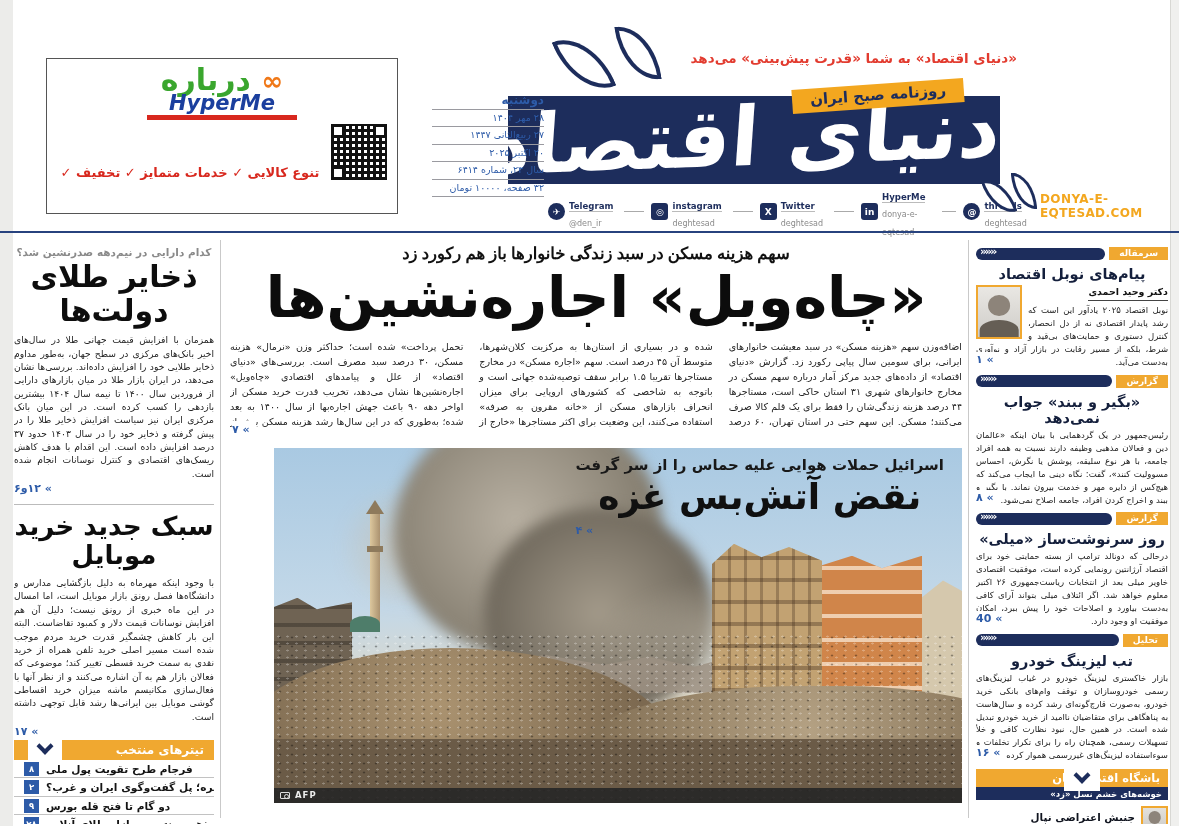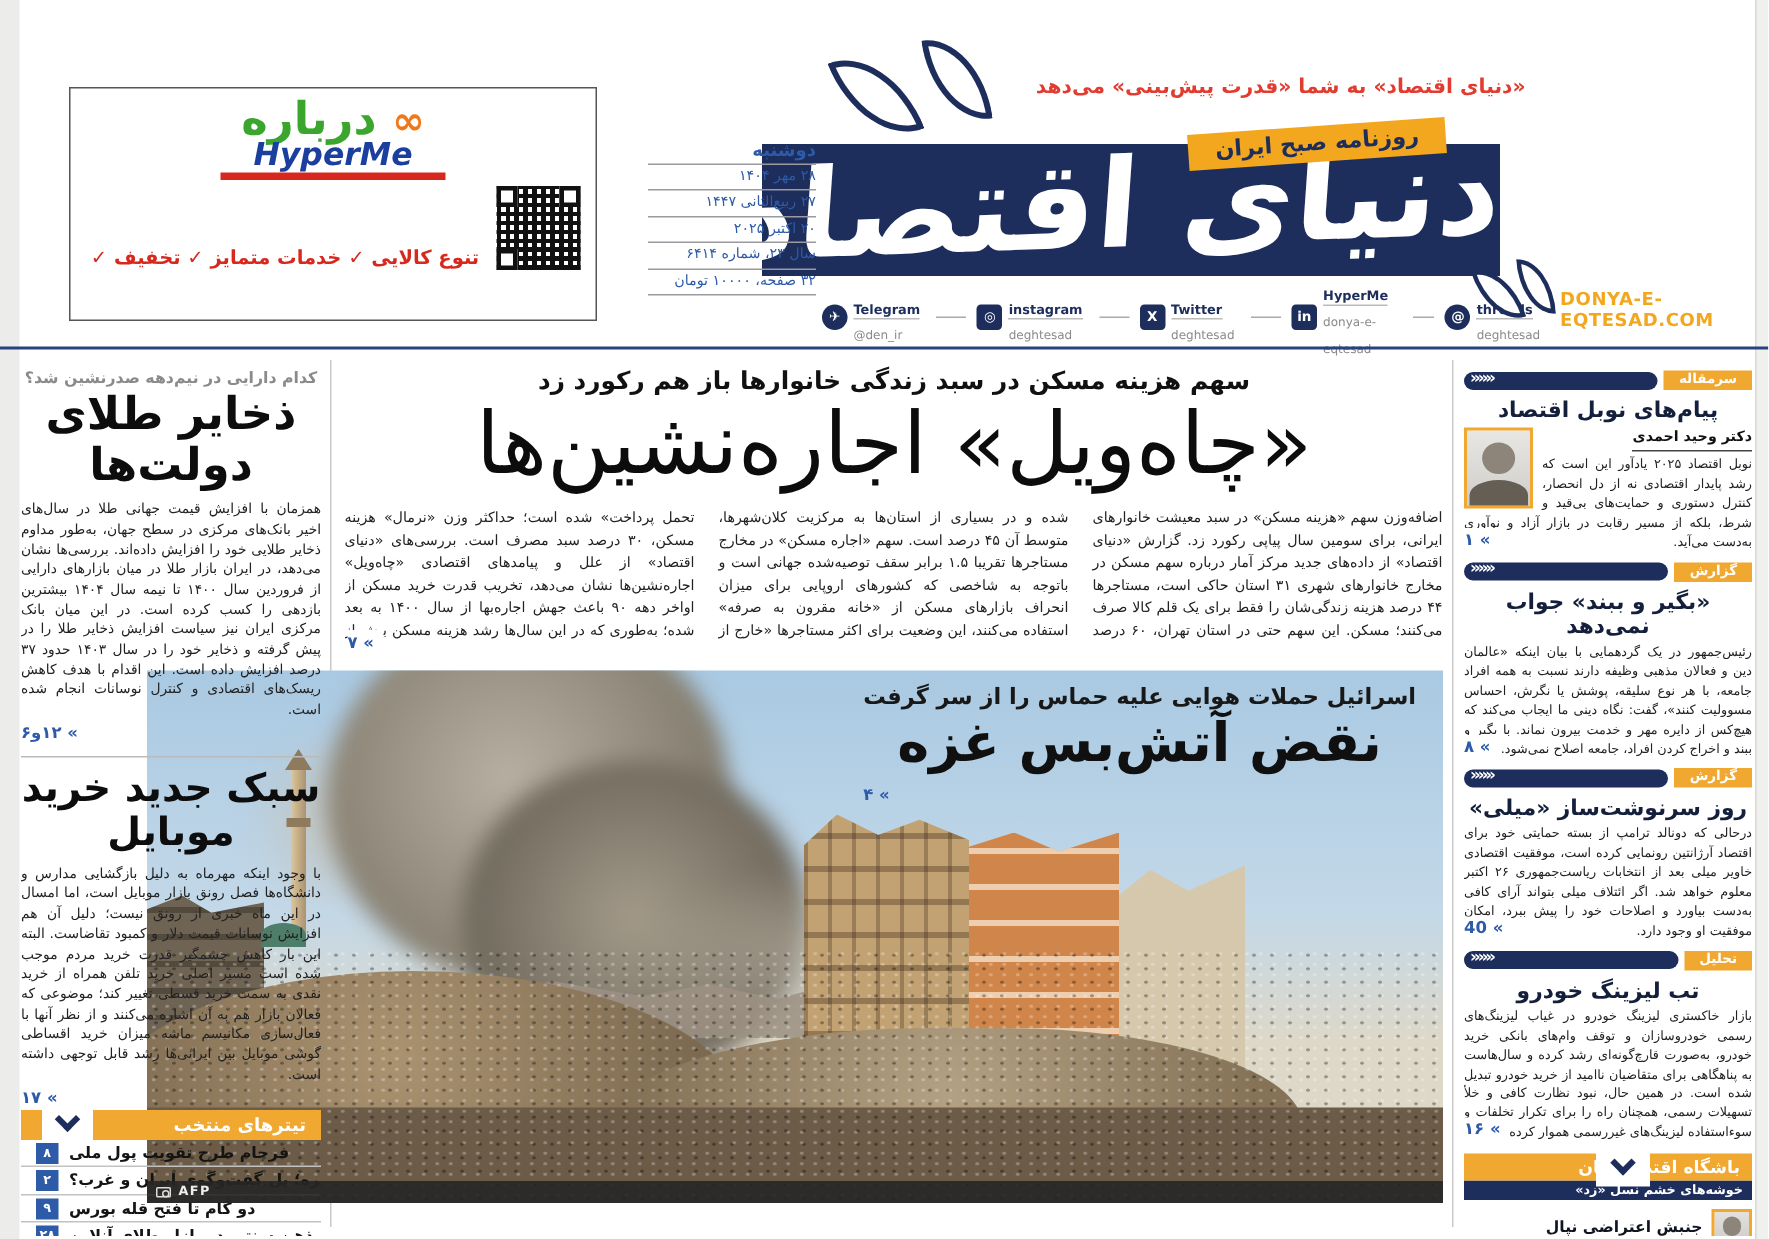--- a/index.html
+++ b/index.html
@@ -49,28 +49,28 @@
   .ad-txt { flex:1; text-align:center; }
   .ad-features { color:#d8281e; font-size:13px; font-weight:bold; white-space:nowrap; }
   .ad-tagline { color:#1b3f9e; font-size:13.5px; font-weight:bold; margin-top:8px; }
 
   
   .vline { position:absolute; top:240px; height:578px; width:1px; background:#c9c9c9; }
   .vl1 { left:220px; } .vl2 { left:968px; }
 
   
   .center { position:absolute; left:230px; top:244px; width:732px; }
-  .lead-kicker { text-align:center; font-size:16.5px; font-weight:bold; color:#111; }
-  .lead-headline { text-align:center; font-size:57px; font-weight:normal; color:#0c0c0c; line-height:1.1; margin-top:2px; letter-spacing:-1px; }
+  .lead-kicker { text-align:center; font-size:16.5px; font-weight:bold; color:#111;font-family:Liberation Serif, serif; }
+  .lead-headline { text-align:center; font-size:57px; font-weight:bold; color:#0c0c0c; line-height:1.1; margin-top:2px; letter-spacing:-1px; }
   .lead-body { margin-top:10px; columns:3; column-gap:16px; font-size:9.5px; line-height:1.58; text-align:justify; color:#222; height:100px; overflow:hidden; position:relative; }
   .ref { color:#2d5ba8; font-weight:bold; font-size:11px; direction:ltr; unicode-bidi:bidi-override; }
   .lead-ref { position:absolute; left:2px; bottom:0; background:#fff; padding-right:6px; }
 
   
-  .photo { position:relative; margin-top:9px; width:864px; height:355px; overflow:hidden; background:linear-gradient(180deg,#a9c9e2 0%,#c3d8e8 45%,#ded8c8 70%); }
+  .photo { position:relative; margin-top:9px; width:688px; height:355px; overflow:hidden; background:linear-gradient(180deg,#a9c9e2 0%,#c3d8e8 45%,#ded8c8 70%); }
   .smoke { position:absolute; border-radius:50%; filter:blur(7px); }
   .sm1 { left:120px; top:-40px; width:270px; height:250px; background:radial-gradient(circle at 45% 45%,#b8b0a2,#837c6e 70%,transparent 75%); }
   .sm2 { left:210px; top:60px; width:230px; height:210px; background:radial-gradient(circle at 50% 50%,#a39a8a,#6f685c 72%,transparent 78%); }
   .sm3 { left:330px; top:130px; width:280px; height:120px; background:radial-gradient(ellipse at 50% 50%,#b9b1a1,transparent 75%); opacity:.8; }
   .sm4 { left:60px; top:40px; width:140px; height:120px; background:radial-gradient(circle,#c6bfb1,transparent 72%); opacity:.8; }
   .minaret { position:absolute; left:96px; top:64px; width:10px; height:118px; background:linear-gradient(90deg,#dcc79d,#ab9270); }
   .minaret::before { content:""; position:absolute; left:-4px; top:-12px; width:0; height:0; border-left:9px solid transparent; border-right:9px solid transparent; border-bottom:14px solid #8e7a5c; }
   .minaret::after { content:""; position:absolute; left:-3px; top:34px; width:16px; height:6px; background:#8e7a5c; }
   .dome { position:absolute; left:76px; top:168px; width:30px; height:16px; background:#4e7d6a; border-radius:50% 50% 0 0; }
   .bld-left { position:absolute; left:0; top:150px; width:78px; height:115px; background:#6f6353; clip-path:polygon(0 8%,30% 0,55% 10%,100% 4%,100% 100%,0 100%); background-image:repeating-linear-gradient(0deg,transparent 0 14px,rgba(0,0,0,.25) 14px 18px); }

